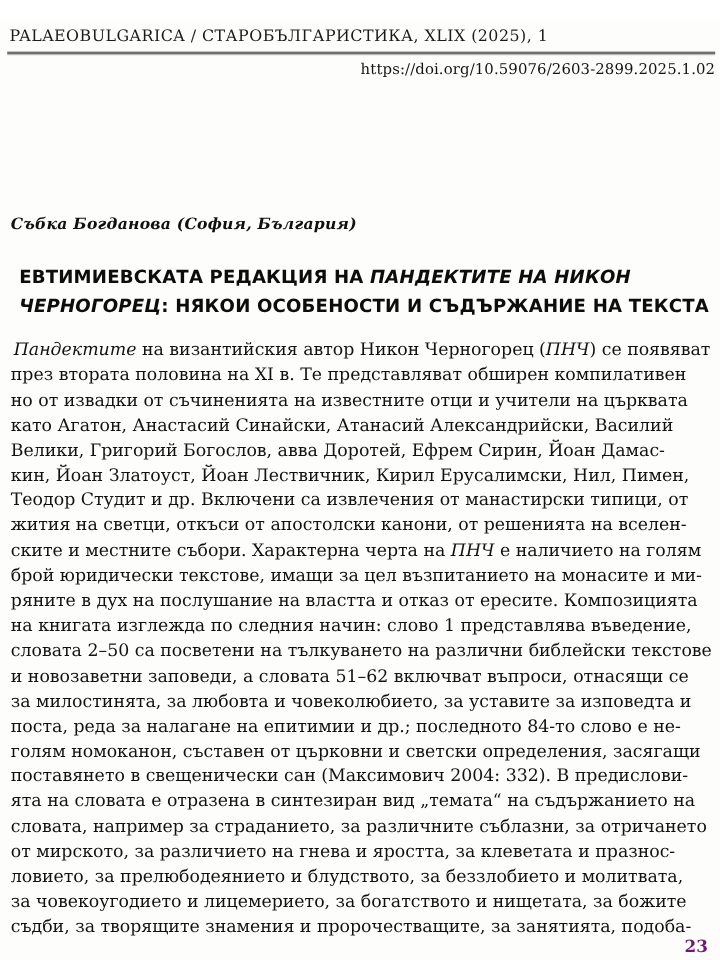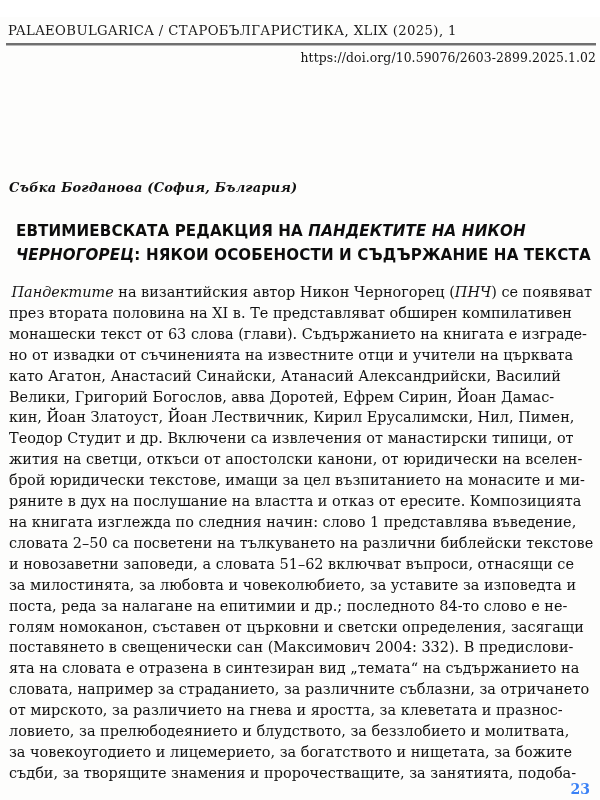--- a/index.html
+++ b/index.html
@@ -126,21 +126,21 @@
   }
 
   
   .folio {
     position: absolute;
     bottom: 20px;
     right: 10px;
     font-family: "DejaVu Serif", "Liberation Serif", serif;
     font-size: 14px;
     font-weight: bold;
-    color: #3b82f6;
+    color: #701a75;
   }
 </style>
 </head>
 <body>
 
 <div class="page">
 
   <div class="running-head">PALAEOBULGARICA / СТАРОБЪЛГАРИСТИКА, XLIX (2025), 1</div>
   <div class="head-rule"></div>
 
@@ -153,28 +153,28 @@
     <i>ЧЕРНОГОРЕЦ</i><span>: НЯКОИ ОСОБЕНОСТИ И СЪДЪРЖАНИЕ НА ТЕКСТА</span>
   </div>
 
   <div class="body-text">
 
     <span class="ln j">
         <span><i>Пандектите</i><span> на византийския автор Никон Черногорец (</span><i>ПНЧ</i><span>) се появяват</span></span>
       </span>
 
     <span class="ln">през втората половина на XI в. Те представляват обширен компилативен</span>
-    <span class="ln">монашески текст от 63 слова (глави). Съдържанието на книгата е изграде-</span>
     <span class="ln">но от извадки от съчиненията на известните отци и учители на църквата</span>
     <span class="ln">като Агатон, Анастасий Синайски, Атанасий Александрийски, Василий</span>
     <span class="ln">Велики, Григорий Богослов, авва Доротей, Ефрем Сирин, Йоан Дамас-</span>
     <span class="ln">кин, Йоан Златоуст, Йоан Лествичник, Кирил Ерусалимски, Нил, Пимен,</span>
     <span class="ln">Теодор Студит и др. Включени са извлечения от манастирски типици, от</span>
-    <span class="ln">жития на светци, откъси от апостолски канони, от юридически на вселен-</span>
+    <span class="ln">жития на светци, откъси от апостолски канони, от решенията на вселен-</span>
 
+    <span class="ln"><span>ските и местните събори. Характерна черта на </span><i>ПНЧ</i><span> е наличието на голям</span></span>
 
     <span class="ln">брой юридически текстове, имащи за цел възпитанието на монасите и ми-</span>
     <span class="ln">ряните в дух на послушание на властта и отказ от ересите. Композицията</span>
     <span class="ln">на книгата изглежда по следния начин: слово 1 представлява въведение,</span>
     <span class="ln">словата 2–50 са посветени на тълкуването на различни библейски текстове</span>
     <span class="ln">и новозаветни заповеди, а словата 51–62 включват въпроси, отнасящи се</span>
     <span class="ln">за милостинята, за любовта и човеколюбието, за уставите за изповедта и</span>
     <span class="ln">поста, реда за налагане на епитимии и др.; последното 84-то слово е не-</span>
     <span class="ln">голям номоканон, съставен от църковни и светски определения, засягащи</span>
     <span class="ln">поставянето в свещенически сан (Максимович 2004: 332). В предислови-</span>

